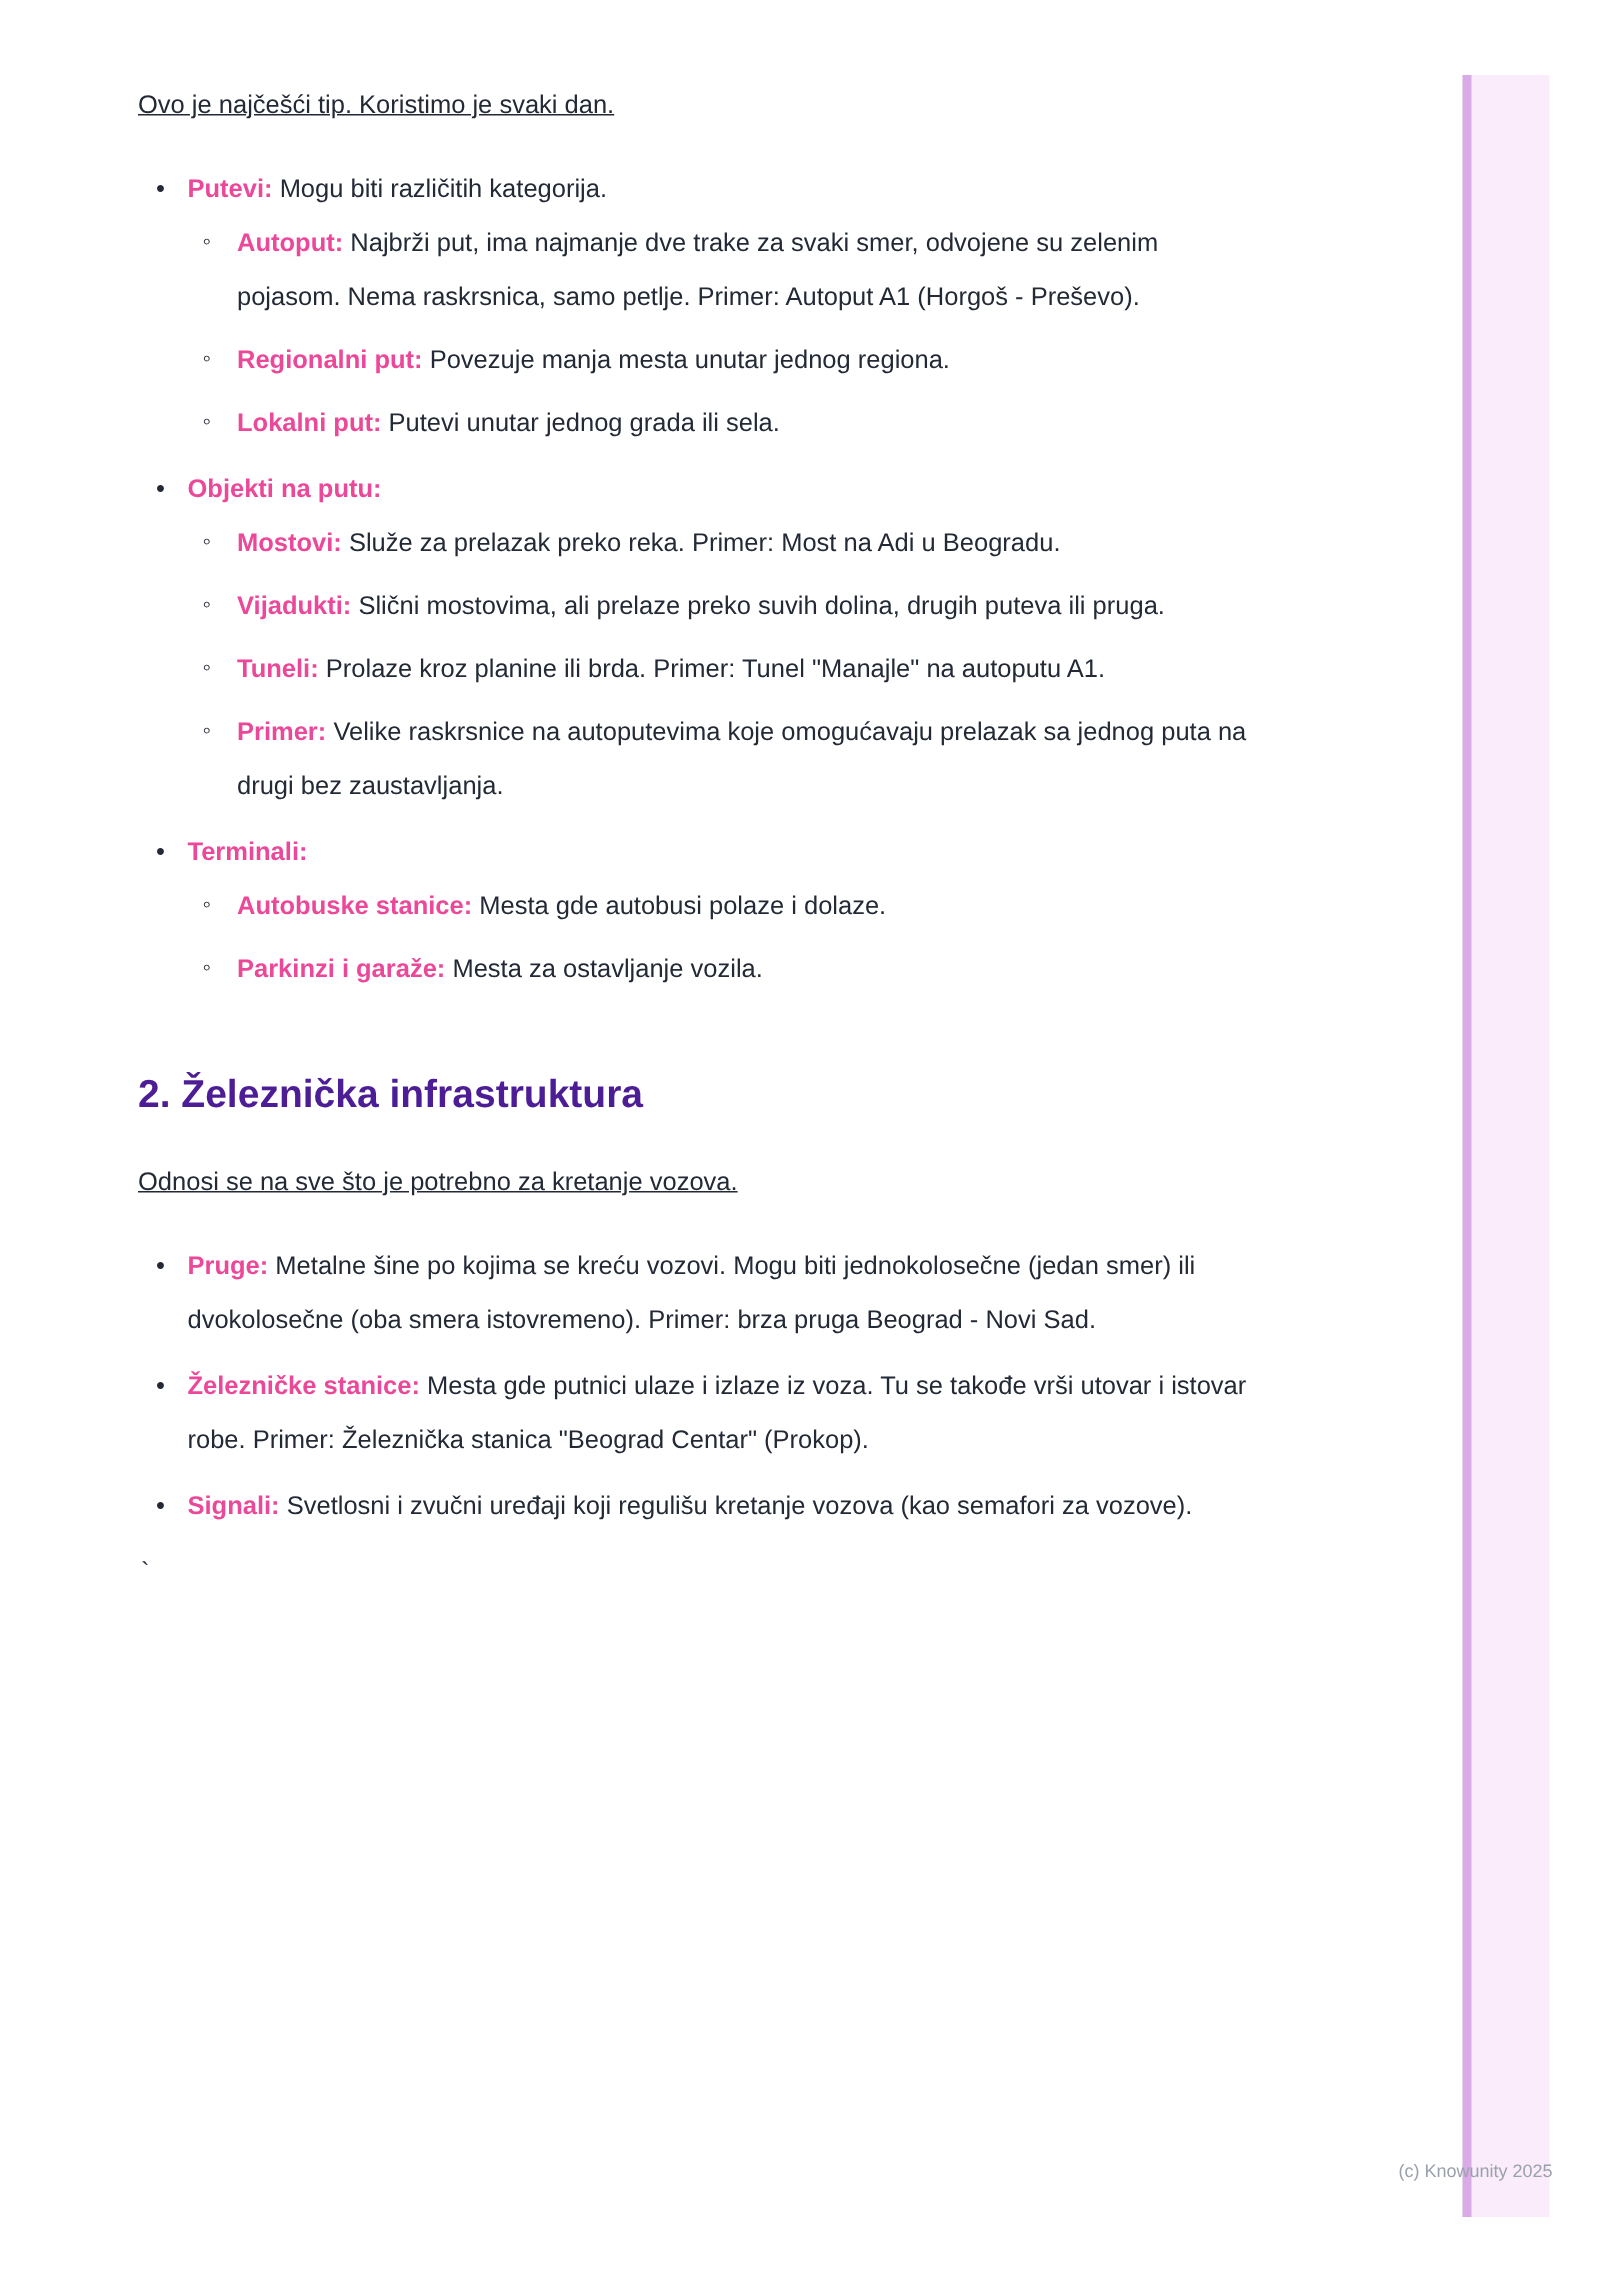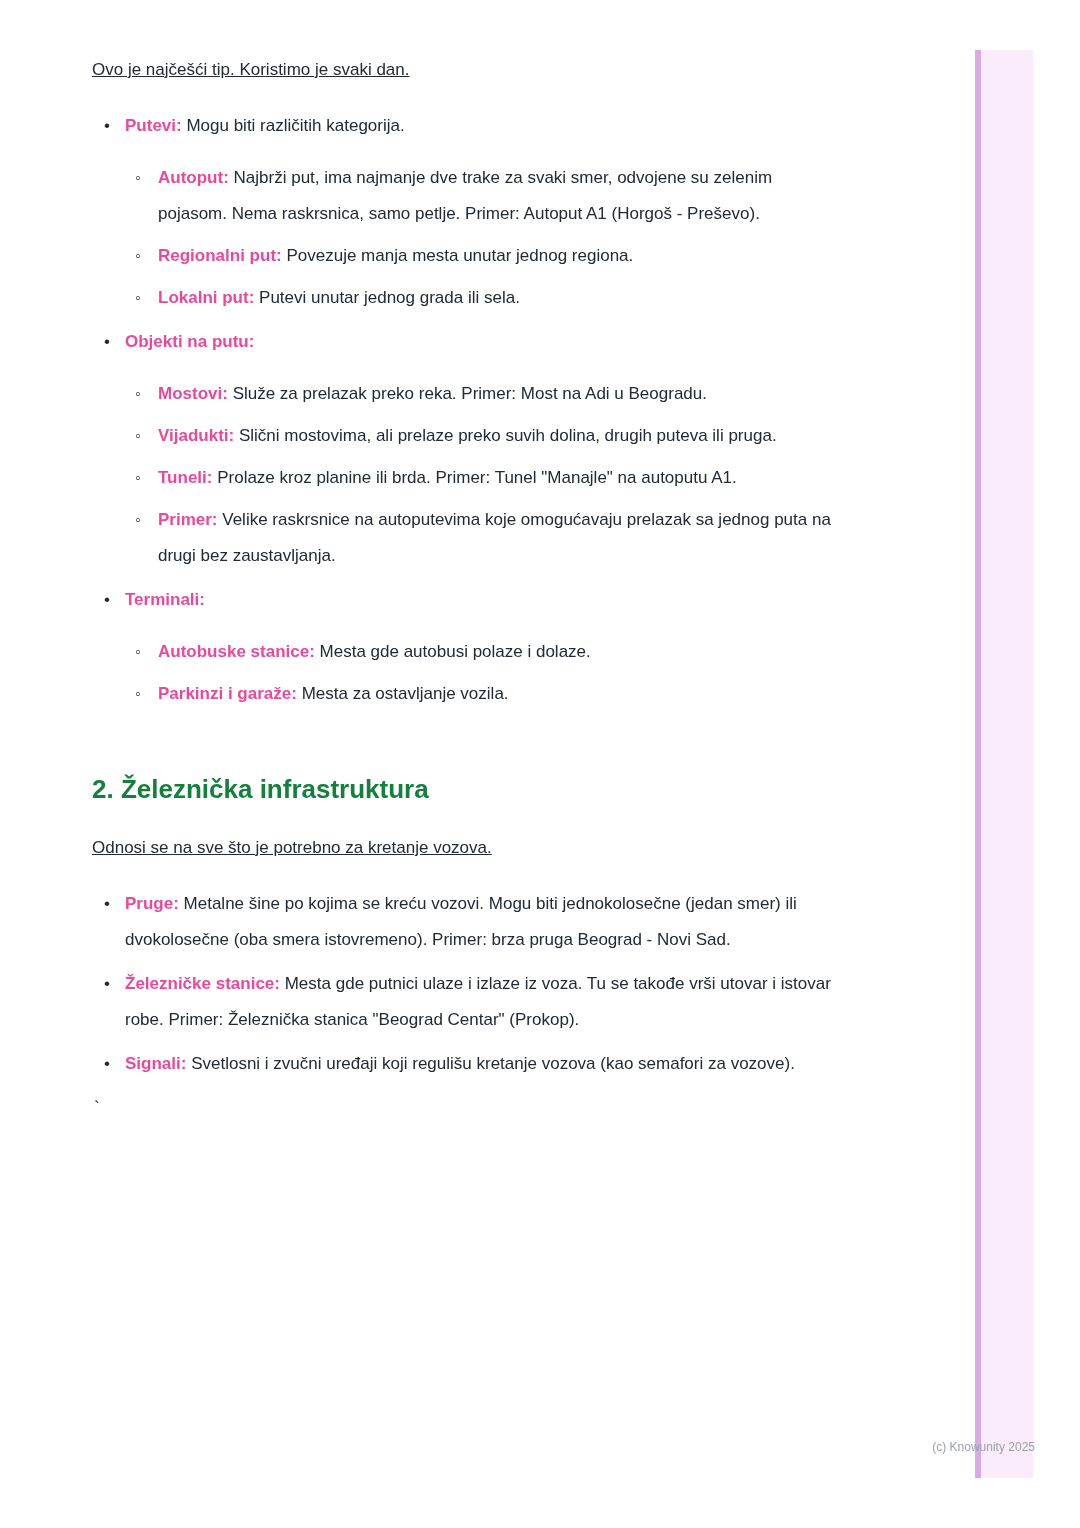--- a/index.html
+++ b/index.html
@@ -18,30 +18,30 @@
     position:absolute; left:92px; top:52px; width:745px;
     font-size:17px; line-height:36px;
   }
   p { margin:0 0 20px 0;text-decoration:underline; }
   ul { list-style:none; margin:0; padding:0; }
   ul.l1 > li { position:relative; padding-left:33px; margin-bottom:8px; }
   ul.l1 > li::before {
     content:"\2022"; position:absolute; left:12px; top:0;
     color:#232a36;
   }
-  ul.l2 { margin-top:16px; }
+  ul.l2 { margin-top:0; }
   ul.l2 > li { position:relative; padding-left:33px; margin-bottom:6px; }
   ul.l2 > li::before {
     content:"\25E6"; position:absolute; left:10px; top:0;
     font-size:16px; color:#232a36;
   }
   strong { font-weight:bold; color:#ec4899; }
   h2 {
-    color:#15803d; font-size:26px; line-height:34px; font-weight:bold;
-    margin:60px 0 24px 0;
+    color:#4c1d95; font-size:26px; line-height:34px; font-weight:bold;
+    margin:48px 0 24px 0;
   }
   .stray-char { margin-top:16px; padding-left:2px; line-height:20px; }
   .footer {
     position:absolute; top:1438px; right:45px;
     font-size:12px; line-height:18px; color:#9ba1ac;
   }
 </style>
 </head>
 <body>
 

